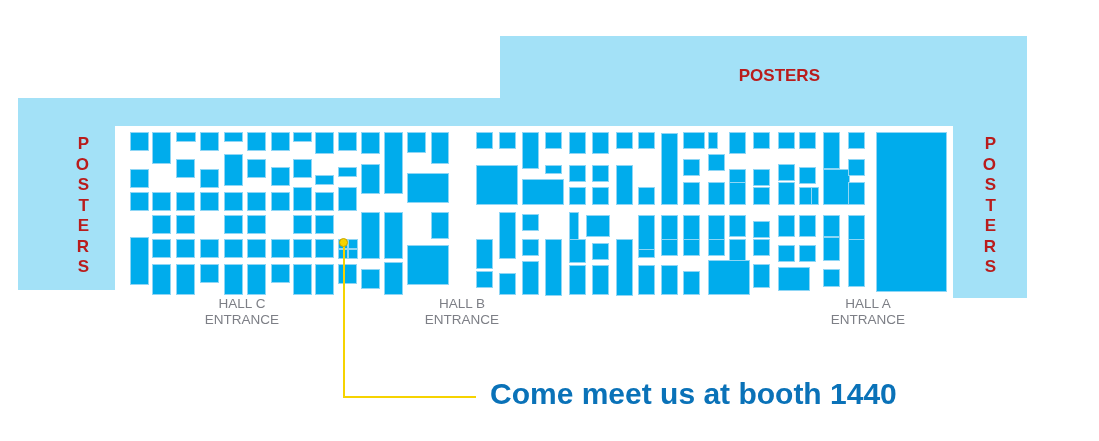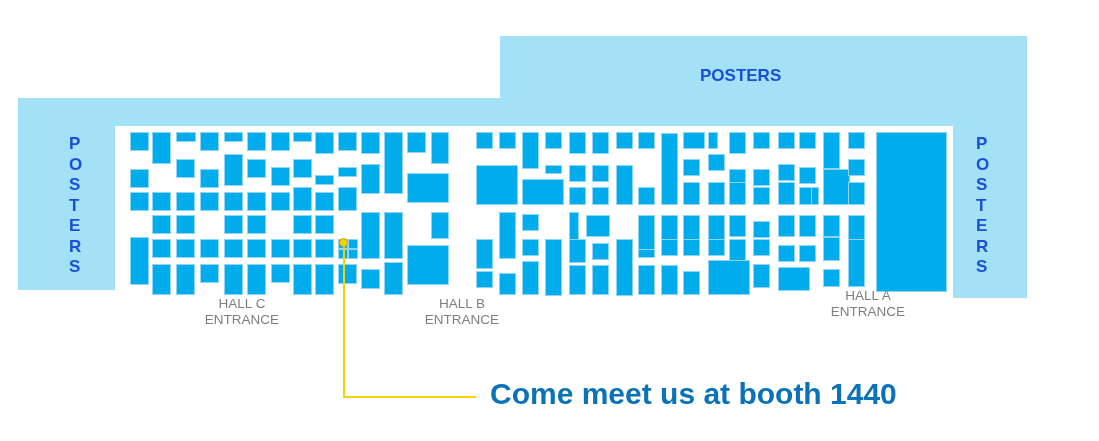--- a/index.html
+++ b/index.html
@@ -1,20 +1,20 @@
 <!DOCTYPE html>
 <html><head>
 <meta charset="utf-8">
 <style>
   html, body { margin:0; padding:0; background:#ffffff; }
   body { width:1099px; height:441px; position:relative; overflow:hidden; font-family:"Liberation Sans", sans-serif; }
   .zone { position:absolute; background:#a3e1f7; }
   .floor { position:absolute; background:#ffffff; }
   .booth { position:absolute; background:#00acec; box-shadow:0 0 0 1px #8fd6f5; }
-  .poster-label { position:absolute; color:#1d4ed8; font-weight:bold; font-size:17px; text-align:left; letter-spacing:0; }
+  .poster-label { position:absolute; color:#b91c1c; font-weight:bold; font-size:17px; text-align:right; letter-spacing:0; }
   .vertical { width:20px; line-height:20.5px; font-size:17px; white-space:pre; }
   .entrance { position:absolute; color:#7d7f86; font-size:13.5px; text-align:center; line-height:16px; width:120px; }
   .callout-v { position:absolute; background:#f6d300; width:2px; }
   .callout-h { position:absolute; background:#f6d300; height:2px; }
   .dot { position:absolute; width:7px; height:7px; border-radius:50%; background:#f6d300; border:1px solid #c9a800; }
   .callout-text { position:absolute; color:#0a72b8; font-weight:bold; font-size:30px; white-space:nowrap; }
 </style>
 </head>
 <body>
 
@@ -198,21 +198,21 @@
   </div>
 
 <div class="entrance" style="left:182px;top:296px;">
   <div>HALL C</div>
   <div>ENTRANCE</div>
 </div>
 <div class="entrance" style="left:402px;top:296px;">
   <div>HALL B</div>
   <div>ENTRANCE</div>
 </div>
-<div class="entrance" style="left:808px;top:288px;">
+<div class="entrance" style="left:808px;top:296px;">
   <div>HALL A</div>
   <div>ENTRANCE</div>
 </div>
 
 <div class="callout-v" style="left:343px;top:242px;height:156px;"></div>
 <div class="callout-h" style="left:343px;top:396px;width:133px;"></div>
 <div class="dot" style="left:339px;top:238px;"></div>
 <div class="callout-text" style="left:490px;top:377px;">Come meet us at booth 1440</div>
 
 </body></html>

